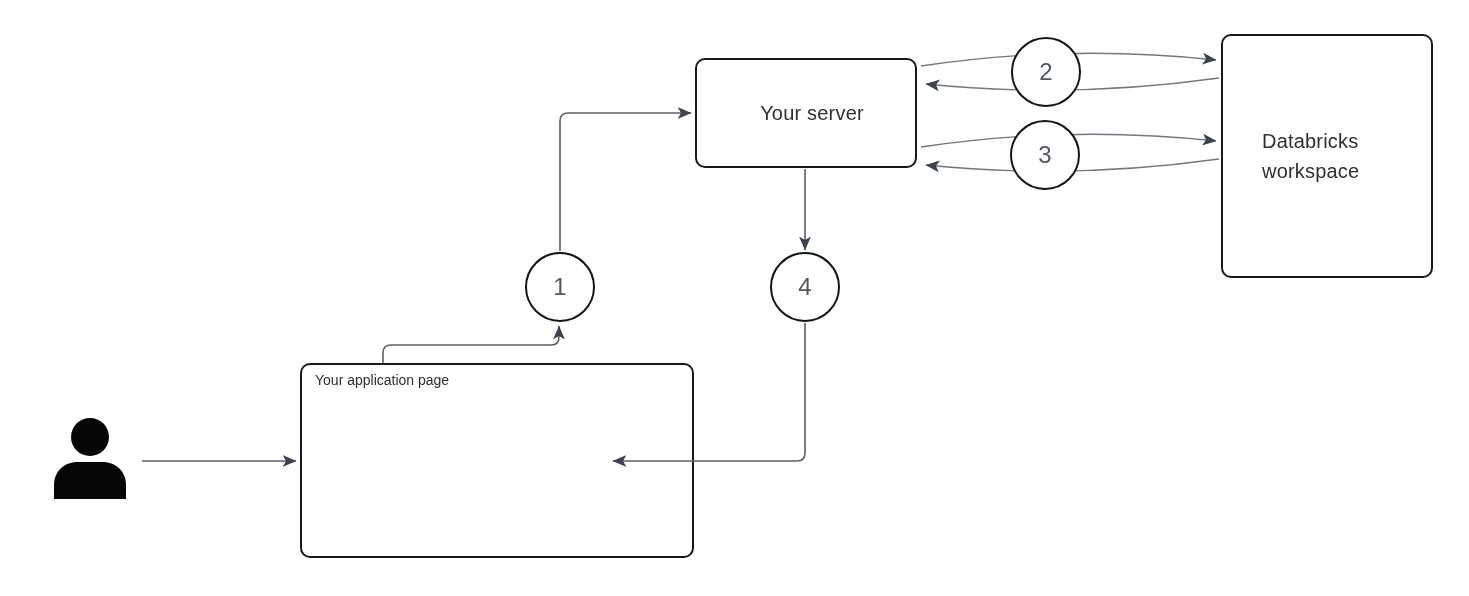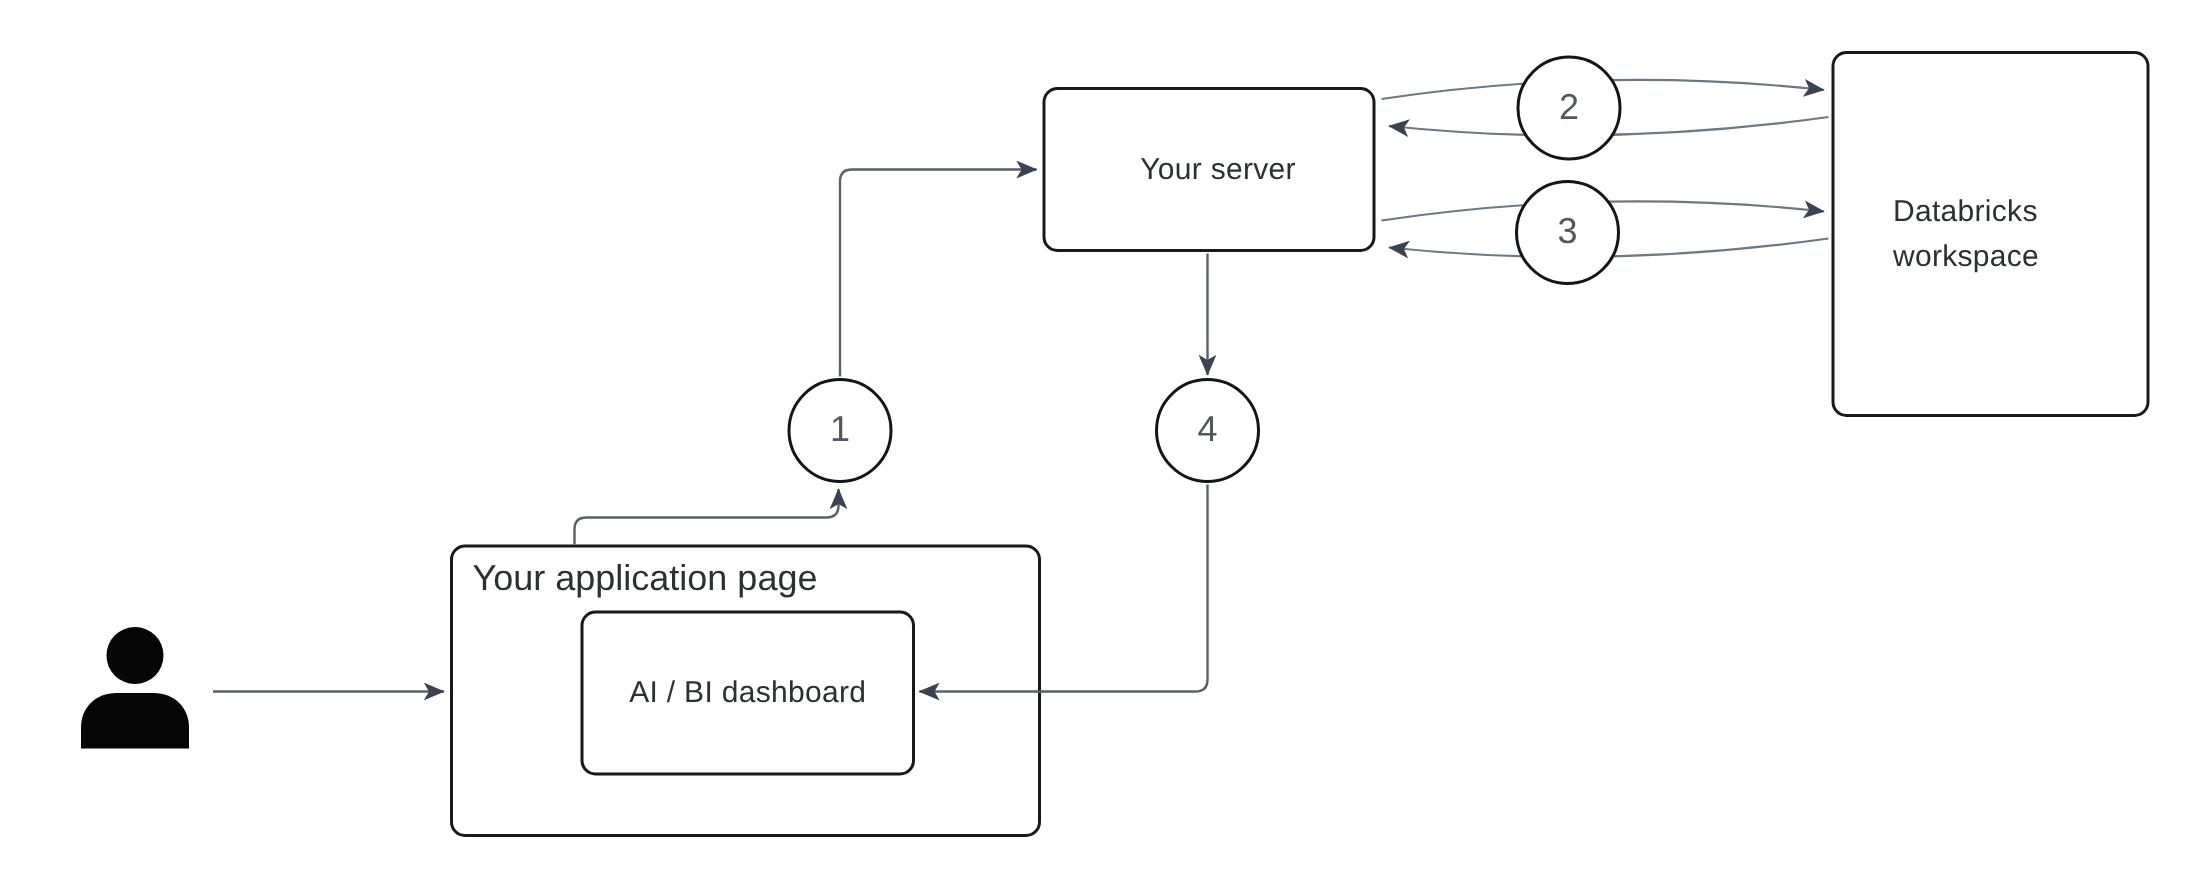--- a/index.html
+++ b/index.html
@@ -37,21 +37,21 @@
   }
   .databricks-label {
     display: inline-block;
     max-width: 130px;
     line-height: 1.5;
   }
   .app-page-label {
     position: absolute;
     top: 7px;
     left: 13px;
-    font-size: 24px;
+    font-size: 14px;
     color: #2c3034;
     white-space: nowrap;
   }
   .step-circle {
     position: absolute;
     box-sizing: border-box;
     width: 70px; height: 70px;
     background: #ffffff;
     border: 2.5px solid #131519;
     border-radius: 50%;
@@ -71,23 +71,20 @@
 </style>
 </head>
 <body>
 
 <div class="stage">
 
   <div class="node-box" style="left:300px; top:363px; width:394px; height:195px;">
     <div class="app-page-label">Your application page</div>
   </div>
 
-  <div class="node-box centered" style="left:387px; top:407px; width:223px; height:110px;">
-    <span class="node-label">AI / BI dashboard</span>
-  </div>
 
   <div class="node-box centered" style="left:695px; top:58px; width:222px; height:110px;padding-left:12px;">
     <span class="node-label">Your server</span>
   </div>
 
   <div class="node-box centered" style="left:1221px; top:34px; width:212px; height:244px;">
     <span class="node-label databricks-label">Databricks workspace</span>
   </div>
 
   <svg class="connector-layer" viewBox="0 0 1469 596" xmlns="http://www.w3.org/2000/svg">

